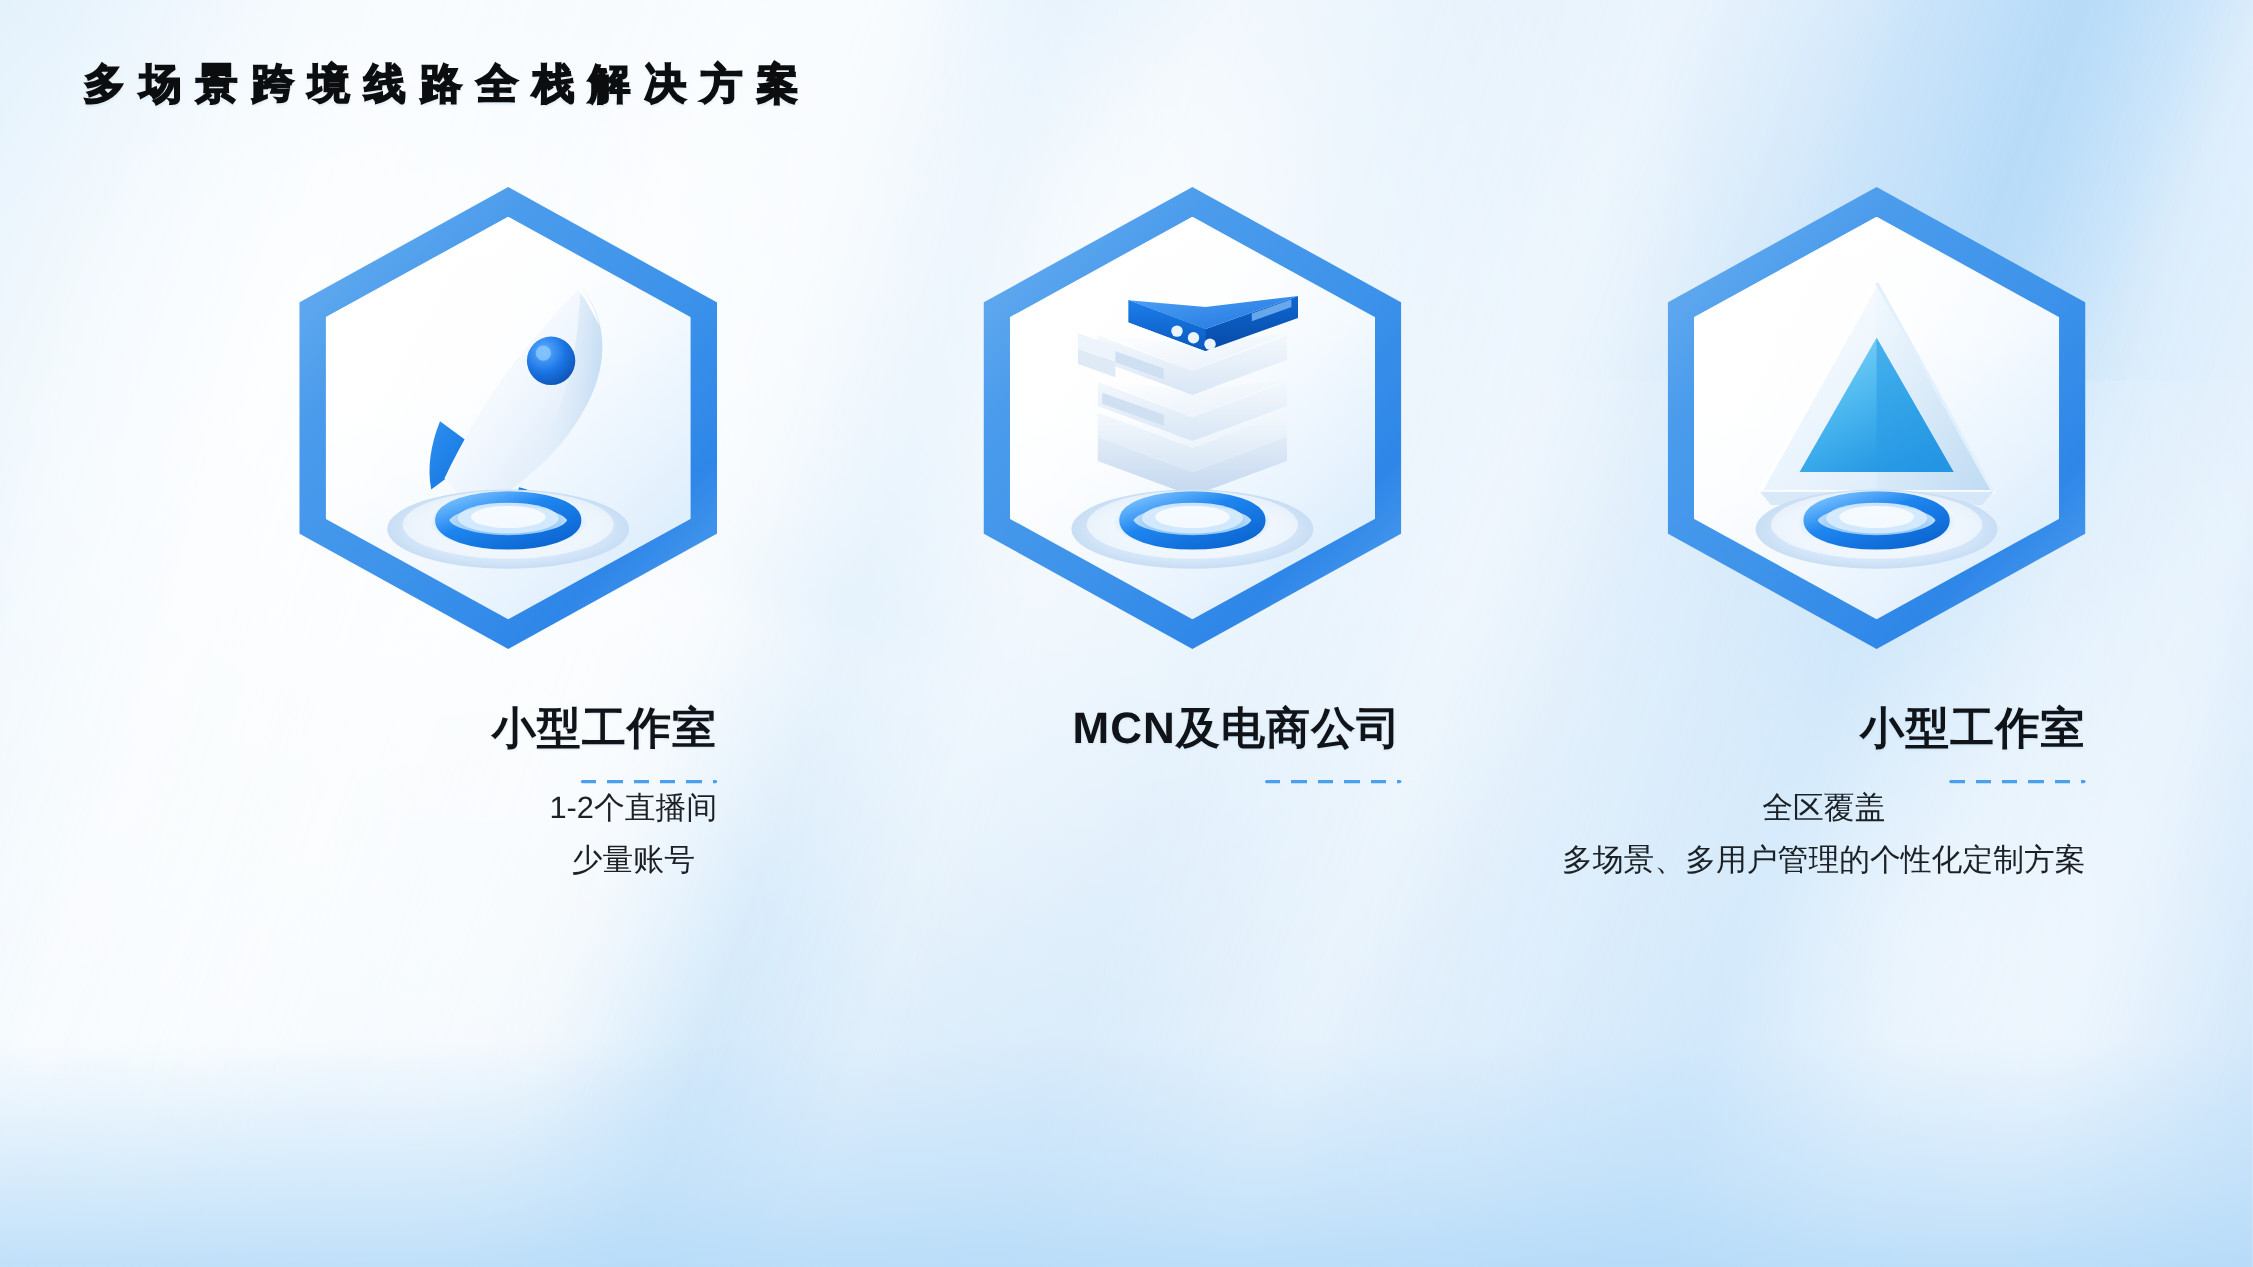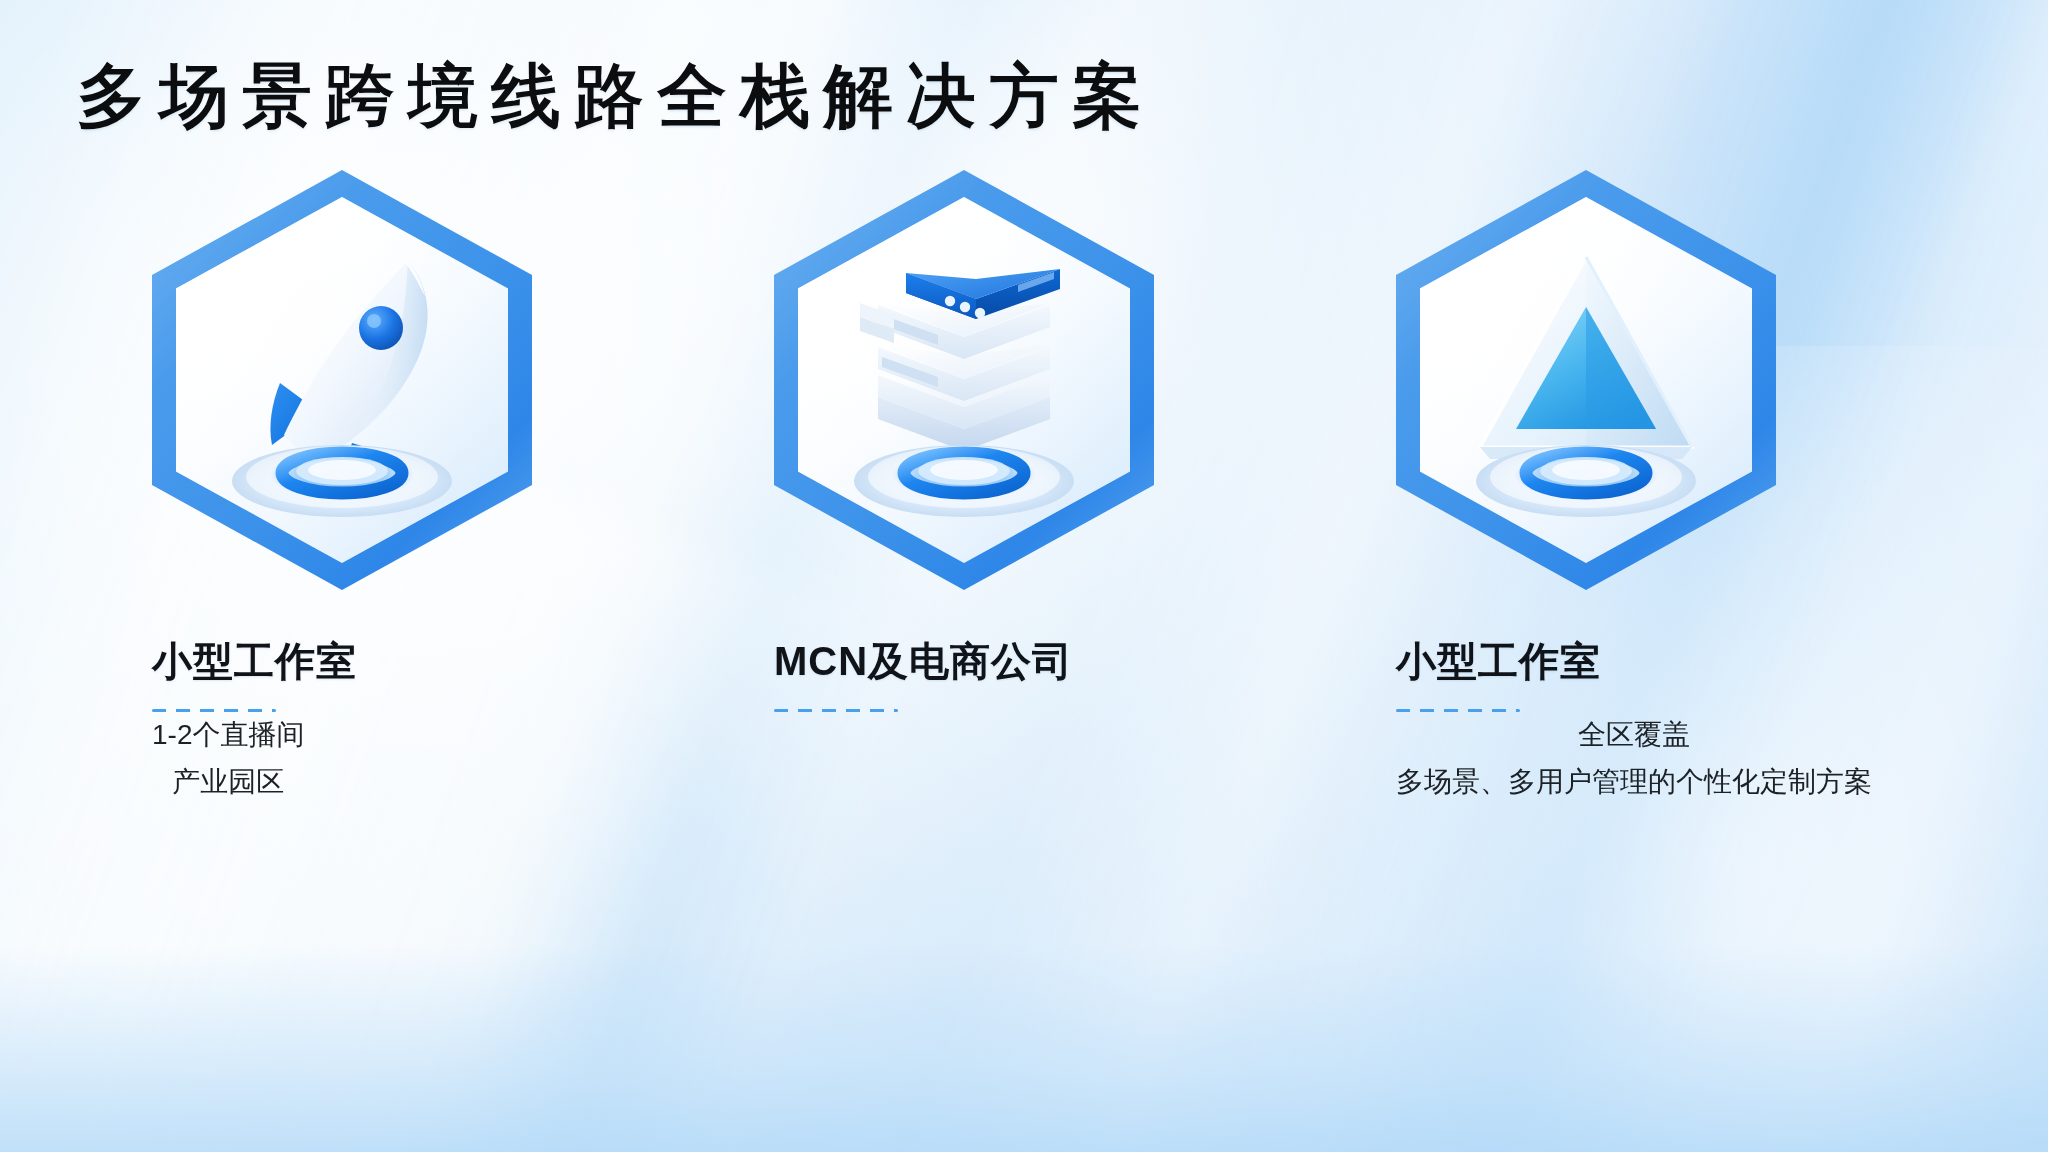--- a/index.html
+++ b/index.html
@@ -56,37 +56,37 @@
   .streak.s6 { left:-4%; top:40%; width:40%; height:120%; transform:rotate(19deg);
     background:linear-gradient(90deg, rgba(255,255,255,0) 0%, rgba(255,255,255,0.5) 50%, rgba(255,255,255,0) 100%); }
   .bg-bottom {
     position:absolute; left:0; right:0; bottom:0; height:18%;
     background:linear-gradient(180deg, rgba(197,226,249,0) 0%, rgba(188,222,249,0.55) 60%, rgba(178,217,248,0.8) 100%);
   }
 
   
   #title {
     position:absolute; left:76px; top:56px;
-    font-size:70px;
-    font-weight:400;
+    font-size:38px;
+    font-weight:700;
     color:#0b0d0f;
     letter-spacing:13px;
     line-height:1.15;
     white-space:nowrap;
     -webkit-text-stroke:1.6px #0b0d0f;
     text-shadow:0 2px 3px rgba(120,160,200,0.28);
   }
 
   
   #cards {
     position:absolute; left:0; top:170px; width:2048px;
     display:flex; justify-content:center; align-items:flex-start;
     gap:122px;
   }
-  .card { width:500px; display:flex; flex-direction:column; align-items:flex-start; }
+  .card { width:500px; display:flex; flex-direction:column; align-items:flex-end; }
 
   
   .hex-wrap { position:relative; width:380px; height:420px; }
   .hex-outer {
     position:absolute; left:0; top:0; width:380px; height:420px;
     clip-path:polygon(50% 0%, 100% 25%, 100% 75%, 50% 100%, 0% 75%, 0% 25%);
     background:linear-gradient(135deg, #6fb2f0 0%, #4a9bec 28%, #3d93ea 55%, #2e86e8 78%, #5aa7ef 100%);
     filter:drop-shadow(0 18px 34px rgba(70,140,215,0.30));
   }
   .hex-inner {
@@ -215,21 +215,21 @@
         <ellipse cx="115" cy="50" rx="72" ry="25" fill="url(#g1glow)"></ellipse>
         <ellipse cx="115" cy="48" rx="60" ry="20" fill="none" stroke="url(#g1ring)" stroke-width="13"></ellipse>
         <ellipse cx="115" cy="46" rx="46" ry="14" fill="#d9ecfd" opacity="0.9"></ellipse>
         <ellipse cx="115" cy="45" rx="34" ry="10" fill="#ffffff" opacity="0.75"></ellipse>
       </svg>
     </div>
     <div class="card-title">小型工作室</div>
     <div class="divider"></div>
     <div class="card-desc">
       <div>1-2个直播间</div>
-      <div>产业园区</div>
+      <div>少量账号</div>
     </div>
   </div>
 
   <div class="card">
     <div class="hex-wrap">
       <div class="hex-outer"></div>
       <div class="hex-inner"></div>
       <div class="hex-sheen"></div>
       <svg class="hex-art" viewBox="0 0 332 366">
         <defs>

